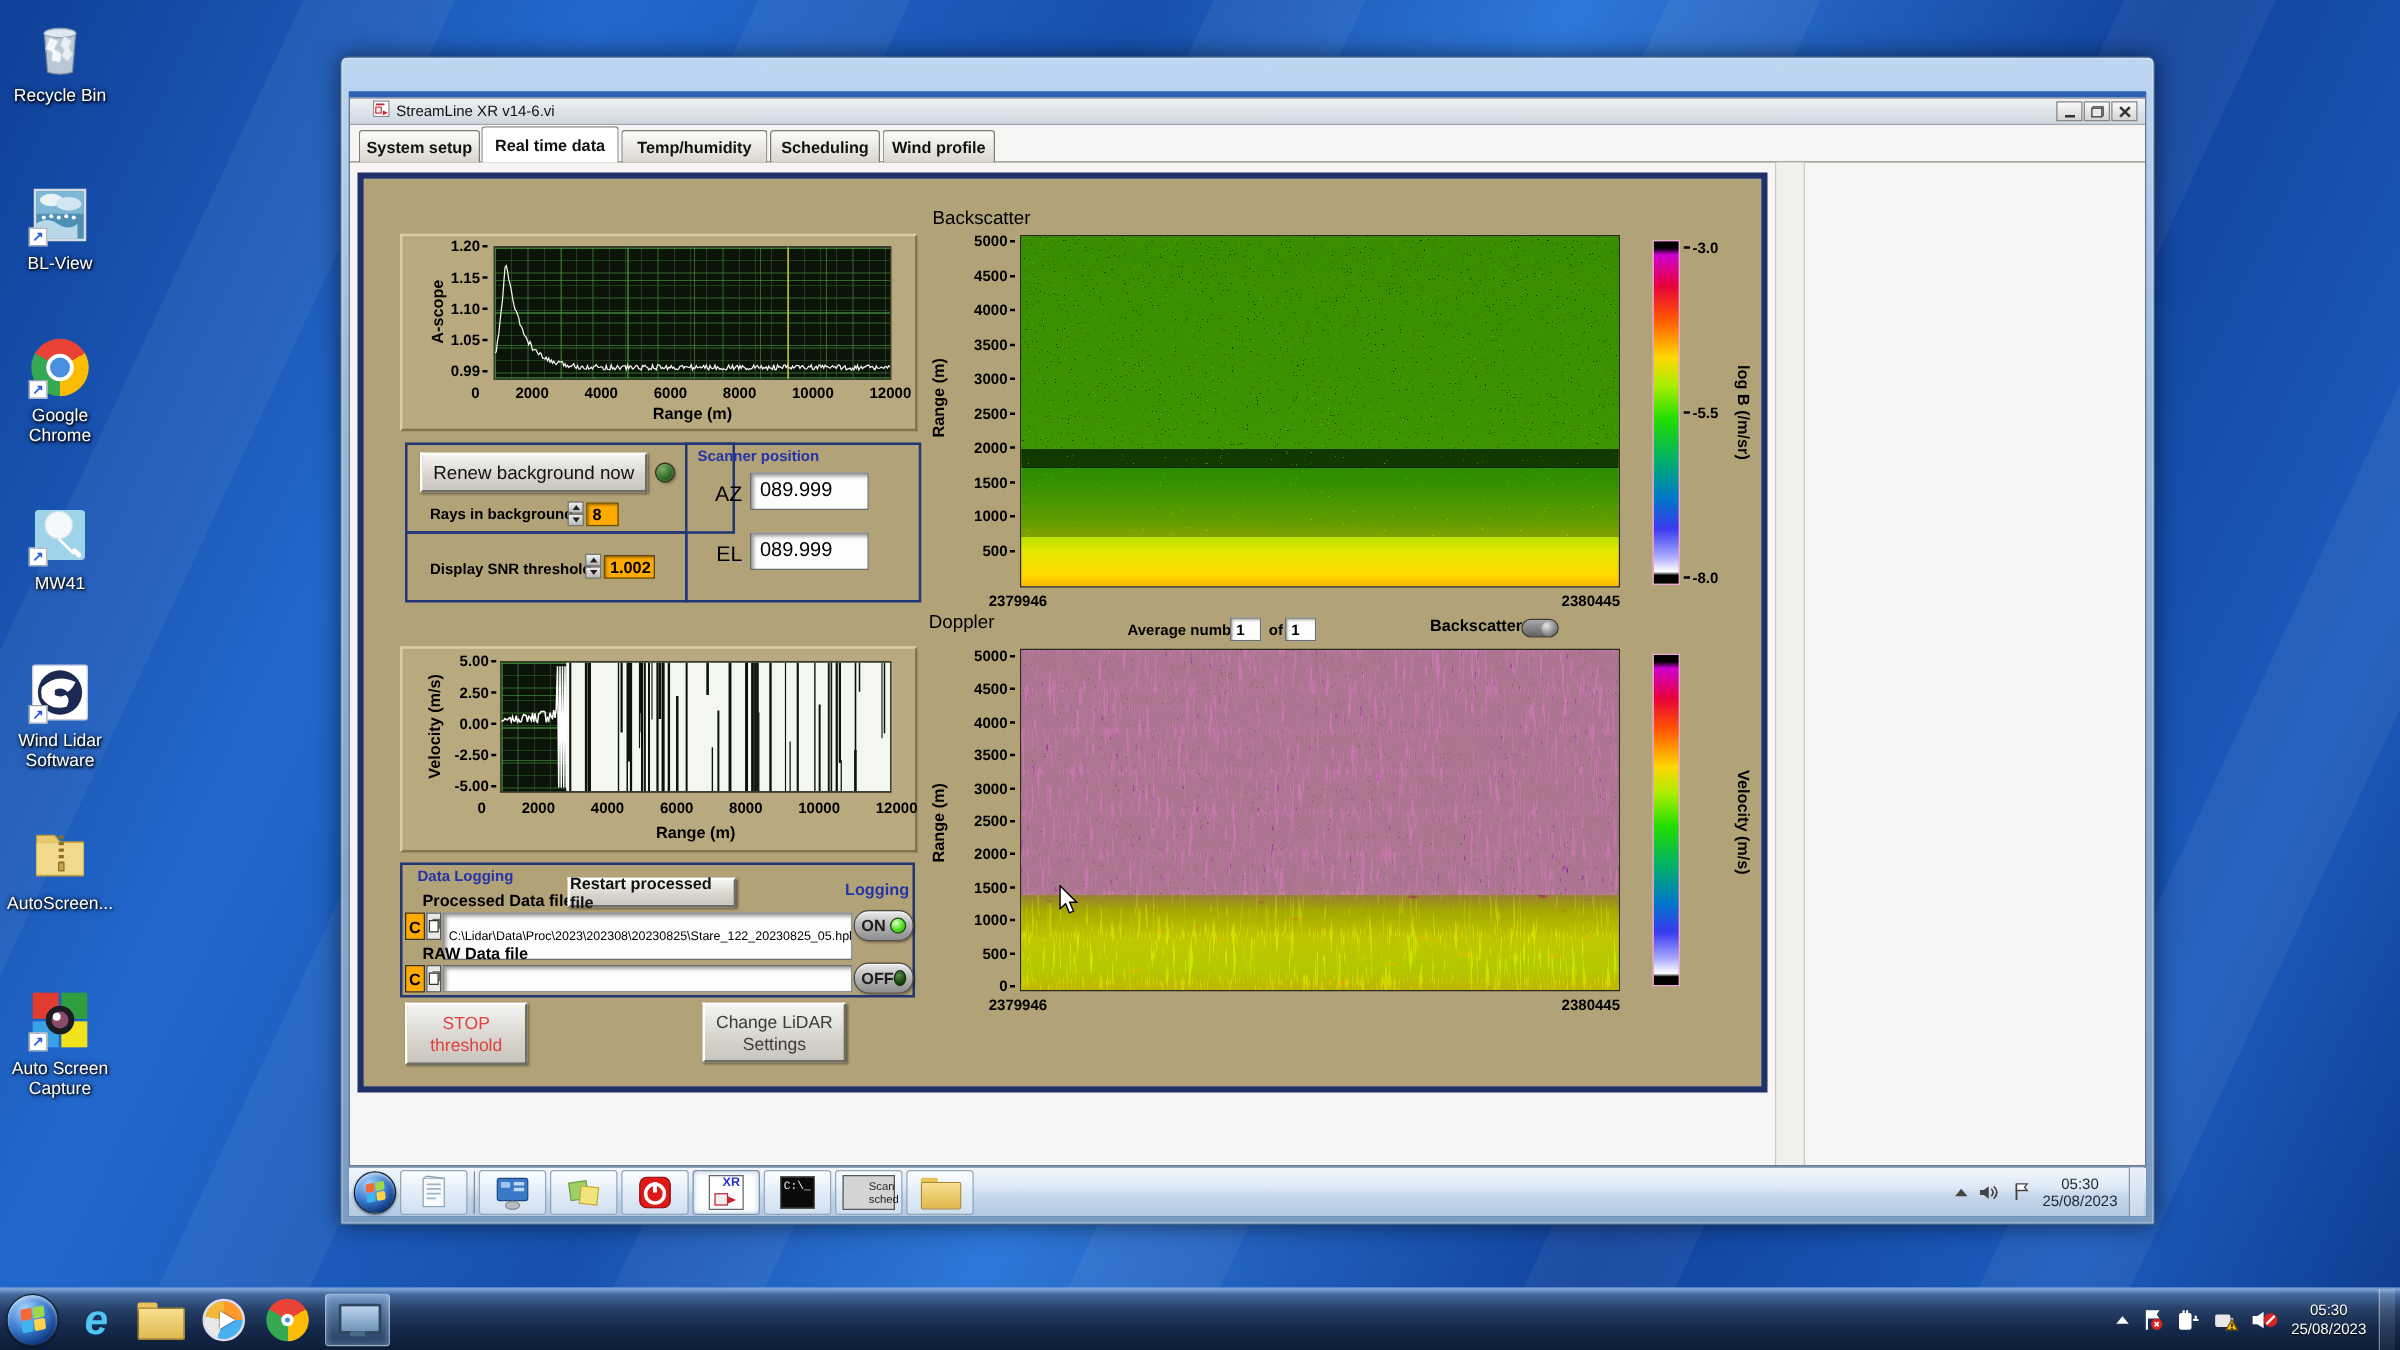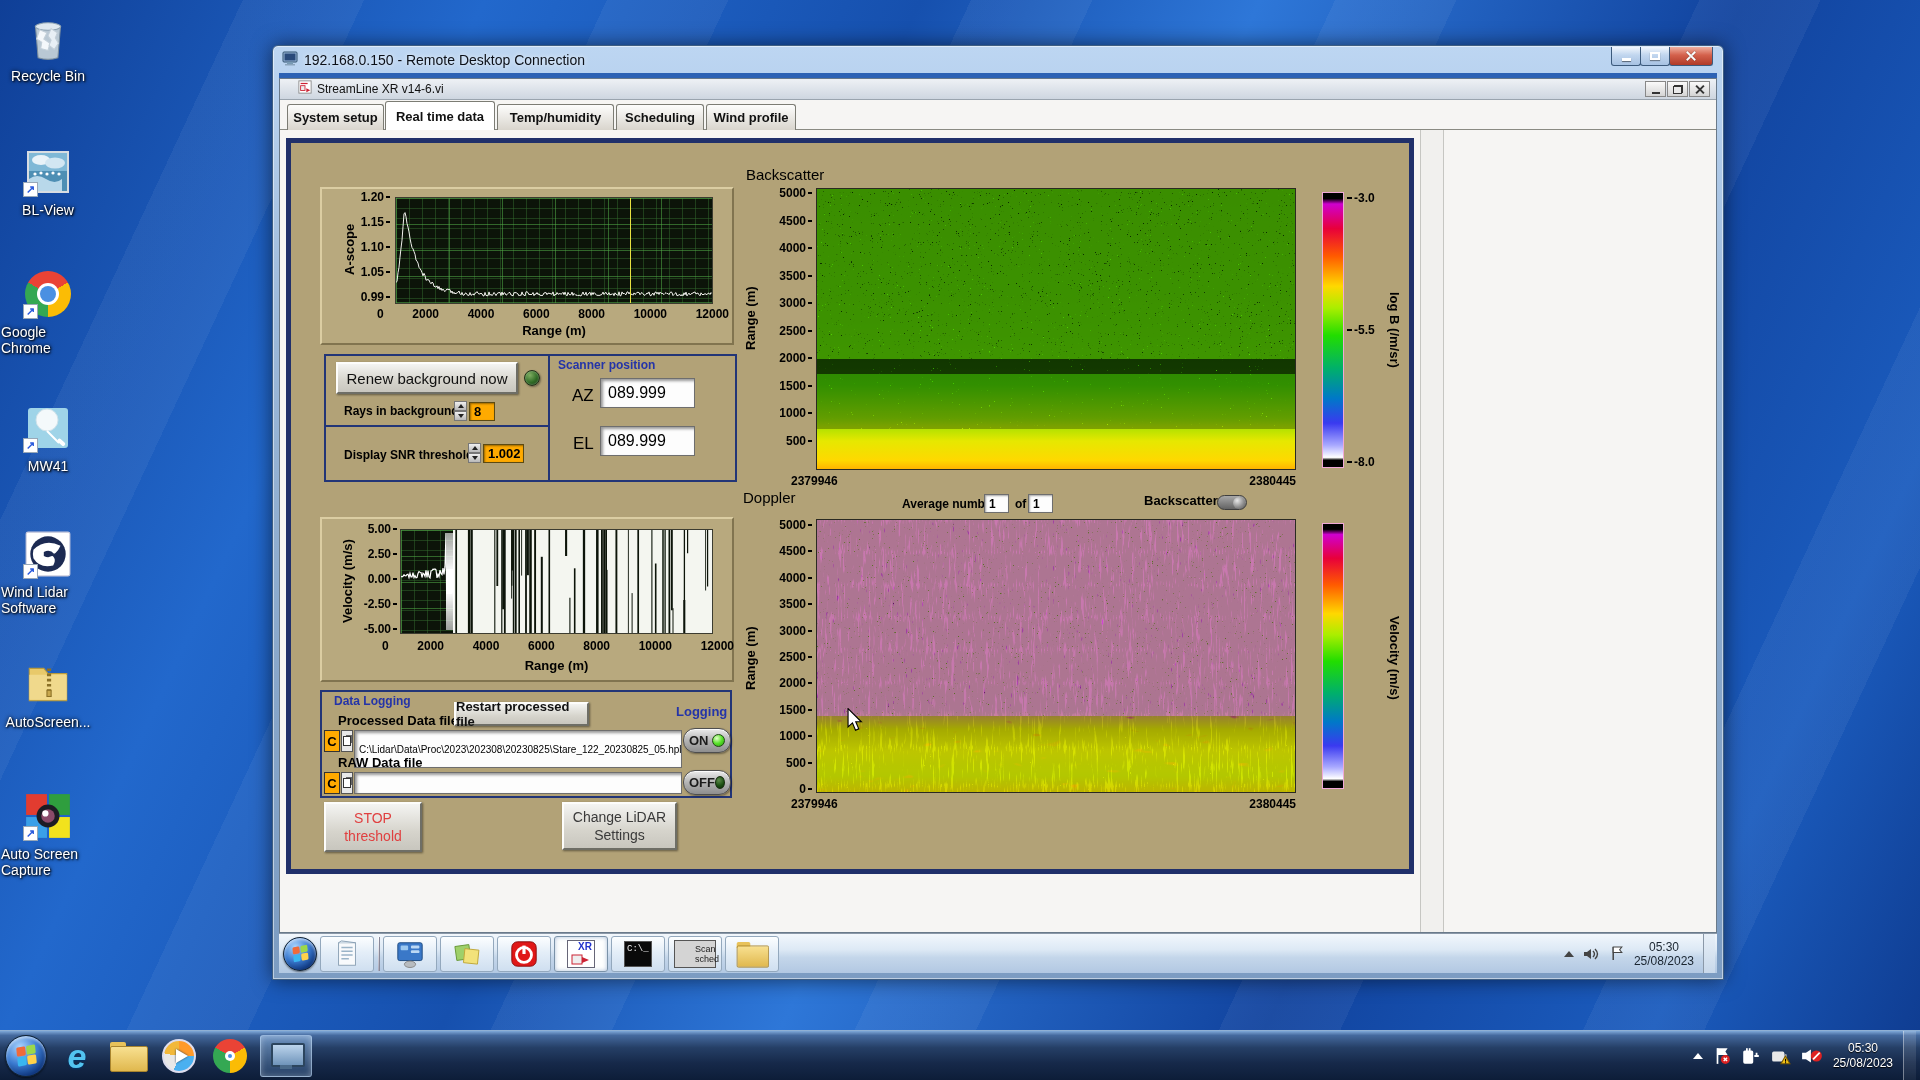--- a/index.html
+++ b/index.html
@@ -6,21 +6,21 @@
 body{font-family:"Liberation Sans",sans-serif;background:#000}
 .screen{position:relative;width:1920px;height:1080px;overflow:hidden;
  background:linear-gradient(115deg,#0f3f97 0%,#2268cc 20%,#1650ae 38%,#2e77d8 52%,#11439e 72%,#1b5cbe 88%,#0e3a8e 100%)}
 .screen::before{content:"";position:absolute;inset:0;pointer-events:none;
  background:repeating-linear-gradient(115deg,rgba(255,255,255,0) 0 220px,rgba(255,255,255,.05) 220px 330px)}
 .abs{position:absolute}
 
 
 .dicon{position:absolute;left:0;width:96px;display:flex;flex-direction:column;align-items:center;gap:4px;cursor:default}
 .dicon .ig{width:52px;height:52px;position:relative;display:flex;align-items:center;justify-content:center}
-.dicon .lbl{color:#fff;font-size:14px;text-align:left;text-shadow:1px 1px 2px #000,0 0 4px #000;line-height:1.15;max-width:94px}
+.dicon .lbl{color:#fff;font-size:14px;text-align:center;text-shadow:1px 1px 2px #000,0 0 4px #000;line-height:1.15;max-width:94px}
 .scut{position:absolute;left:1px;bottom:1px;width:15px;height:15px;background:#fff;border:1px solid #98a8b8;display:flex;align-items:center;justify-content:center;font-size:11px;color:#2a5adc;font-weight:bold}
 .chromeIc{width:46px;height:46px;border-radius:50%;background:conic-gradient(from -60deg,#ea4335 0 120deg,#fbbc05 0 240deg,#34a853 0 360deg);position:relative}
 .chromeIc::before{content:"";position:absolute;inset:12px;background:#fff;border-radius:50%}
 .chromeIc::after{content:"";position:absolute;inset:15px;background:#4a90e2;border-radius:50%}
 
 
 #rdpWin{left:272px;top:45px;width:1452px;height:935px;border-radius:6px 6px 0 0;
  background:linear-gradient(#bdd6f2,#9bb8d9 30%,#86a5c9 70%,#7c9cc2);
  border:1px solid #3e5e82;box-shadow:0 0 20px rgba(0,0,0,.55),inset 0 0 0 1px rgba(255,255,255,.5)}
 #rdpTitle{height:27px;display:flex;align-items:center;padding-left:9px;gap:6px}
@@ -233,42 +233,20 @@
         <circle cx="24" cy="24" r="11" fill="#1c1c24"></circle>
         <circle cx="24" cy="24" r="6.5" fill="#8a4a6a"></circle>
         <circle cx="21.5" cy="21.5" r="3" fill="#fff"></circle>
       </svg>
       <span class="scut">↗</span>
     </div>
     <div class="lbl">Auto Screen Capture</div>
   </div>
 
   <div id="rdpWin" class="abs">
-    <div id="rdpTitle">
-      <span>
-        <svg viewBox="0 0 16 16" width="16" height="16">
-          <rect x="1" y="2" width="14" height="10" rx="1" fill="#9ab8d8" stroke="#30506e"></rect>
-          <rect x="2.5" y="3.5" width="11" height="7" fill="#2a4a7a"></rect>
-          <rect x="5" y="12" width="6" height="2" fill="#789ab4"></rect>
-          <rect x="3" y="14" width="10" height="1.5" fill="#8aa4bc"></rect>
-        </svg>
-      </span>
-      <span class="t">192.168.0.150 - Remote Desktop Connection</span>
-      <span class="winBtns">
-        <span class="wb">
-            <span class="gmin"></span>
-          </span>
-        <span class="wb">
-            <span class="gmax"></span>
-          </span>
-        <span class="wb close">
-            <span class="gx"></span>
-          </span>
-      </span>
-    </div>
 
     <div id="rdpClient">
 
       <div id="appWin">
         <div id="appTitle">
           <span>
             <svg viewBox="0 0 16 16" width="14" height="14">
               <rect x="1" y="1" width="14" height="14" fill="#fff" stroke="#888"></rect>
               <path d="M3 4h8" stroke="#c23" stroke-width="1.4"></path>
               <rect x="3" y="6.5" width="5" height="5.5" fill="#eee" stroke="#c23"></rect>
@@ -341,21 +319,21 @@
                   <span>4000</span>
                   <span>6000</span>
                   <span>8000</span>
                   <span>10000</span>
                   <span>12000</span>
                 </div>
               <div class="xlabel" style="left:73px;top:134px;width:318px">Range (m)</div>
             </div>
 
             <div class="abs" style="left:33px;top:211px;width:413px;height:128px">
-              <div class="grp" style="left:0;top:0;width:226px;height:73px">
+              <div class="grp" style="left:0;top:0;width:264px;height:73px">
                 <div class="btn3d" style="position:absolute;left:10px;top:6px;width:182px;height:32px;font-size:15px">Renew background now</div>
                 <div class="led" style="position:absolute;left:198px;top:14px;width:16px;height:16px"></div>
                 <div style="position:absolute;left:18px;top:48px;font-weight:bold;font-size:12px">Rays in background</div>
                 <div class="spin" style="left:128px;top:45px">
                     <div class="up"></div>
                     <div class="dn"></div>
                   </div>
                 <div class="ofield" style="left:143px;top:46px;width:26px;height:19px">8</div>
               </div>
               <div class="grp" style="left:0;top:71px;width:226px;height:57px">

